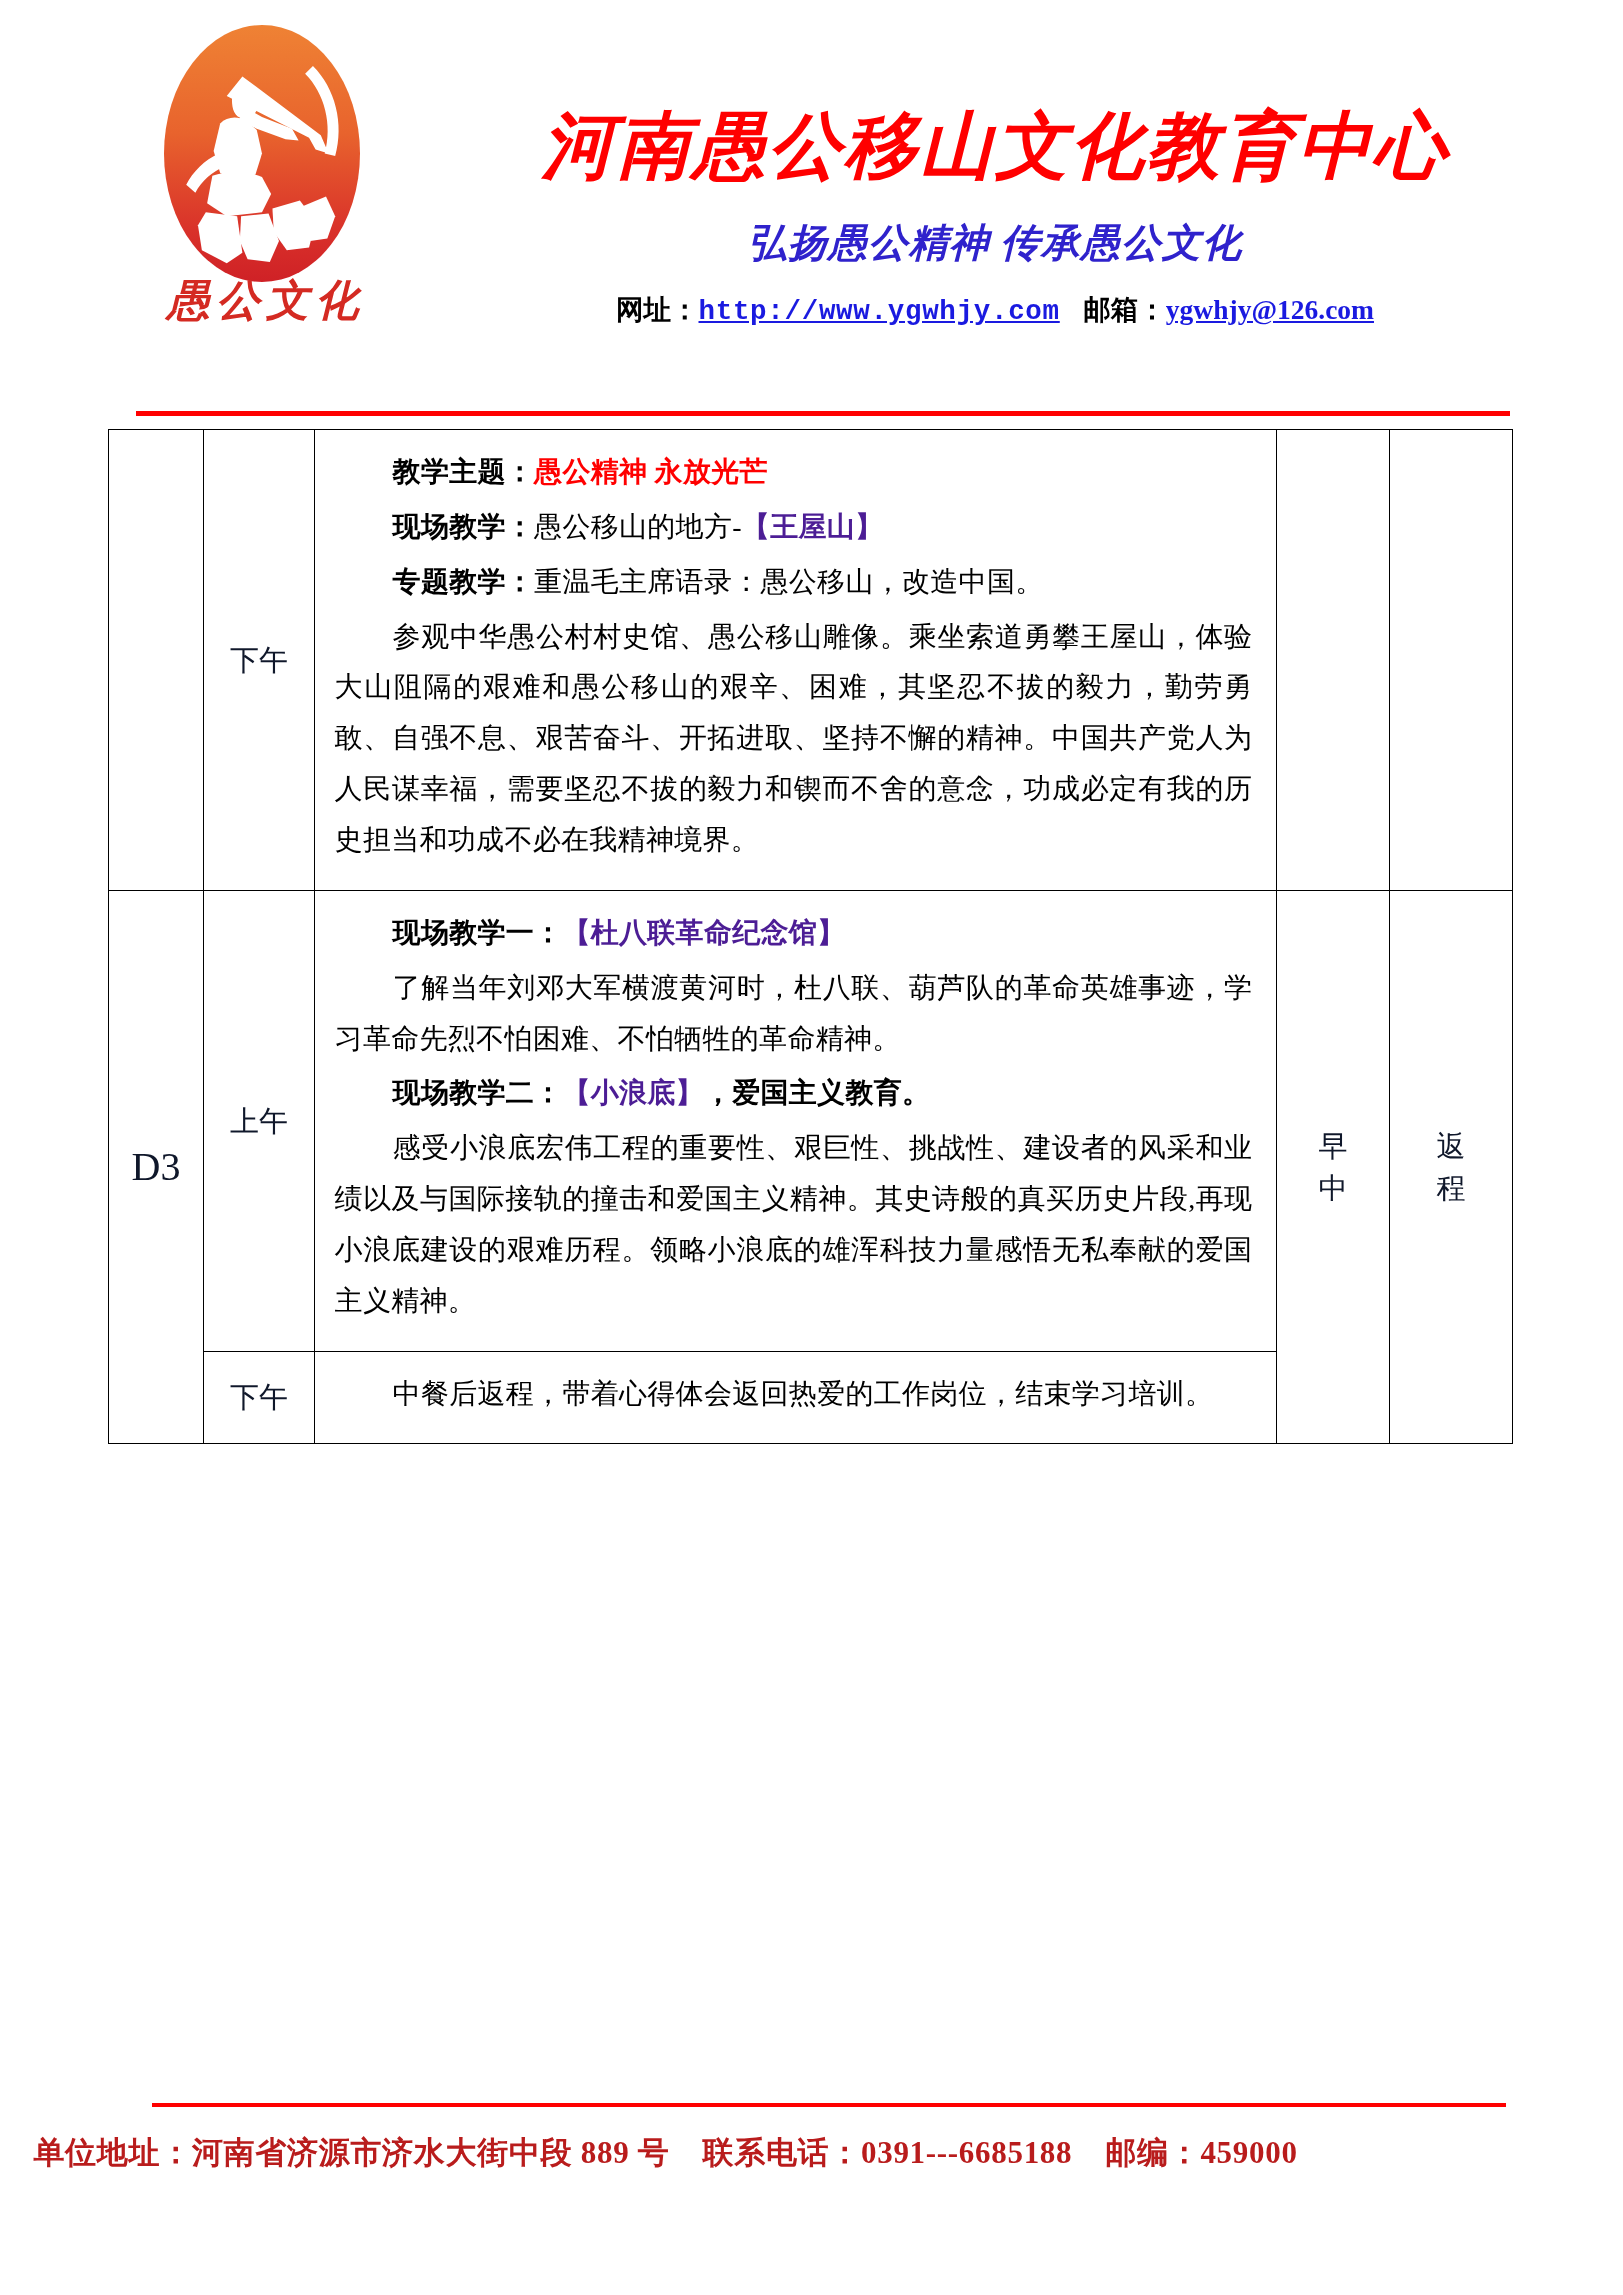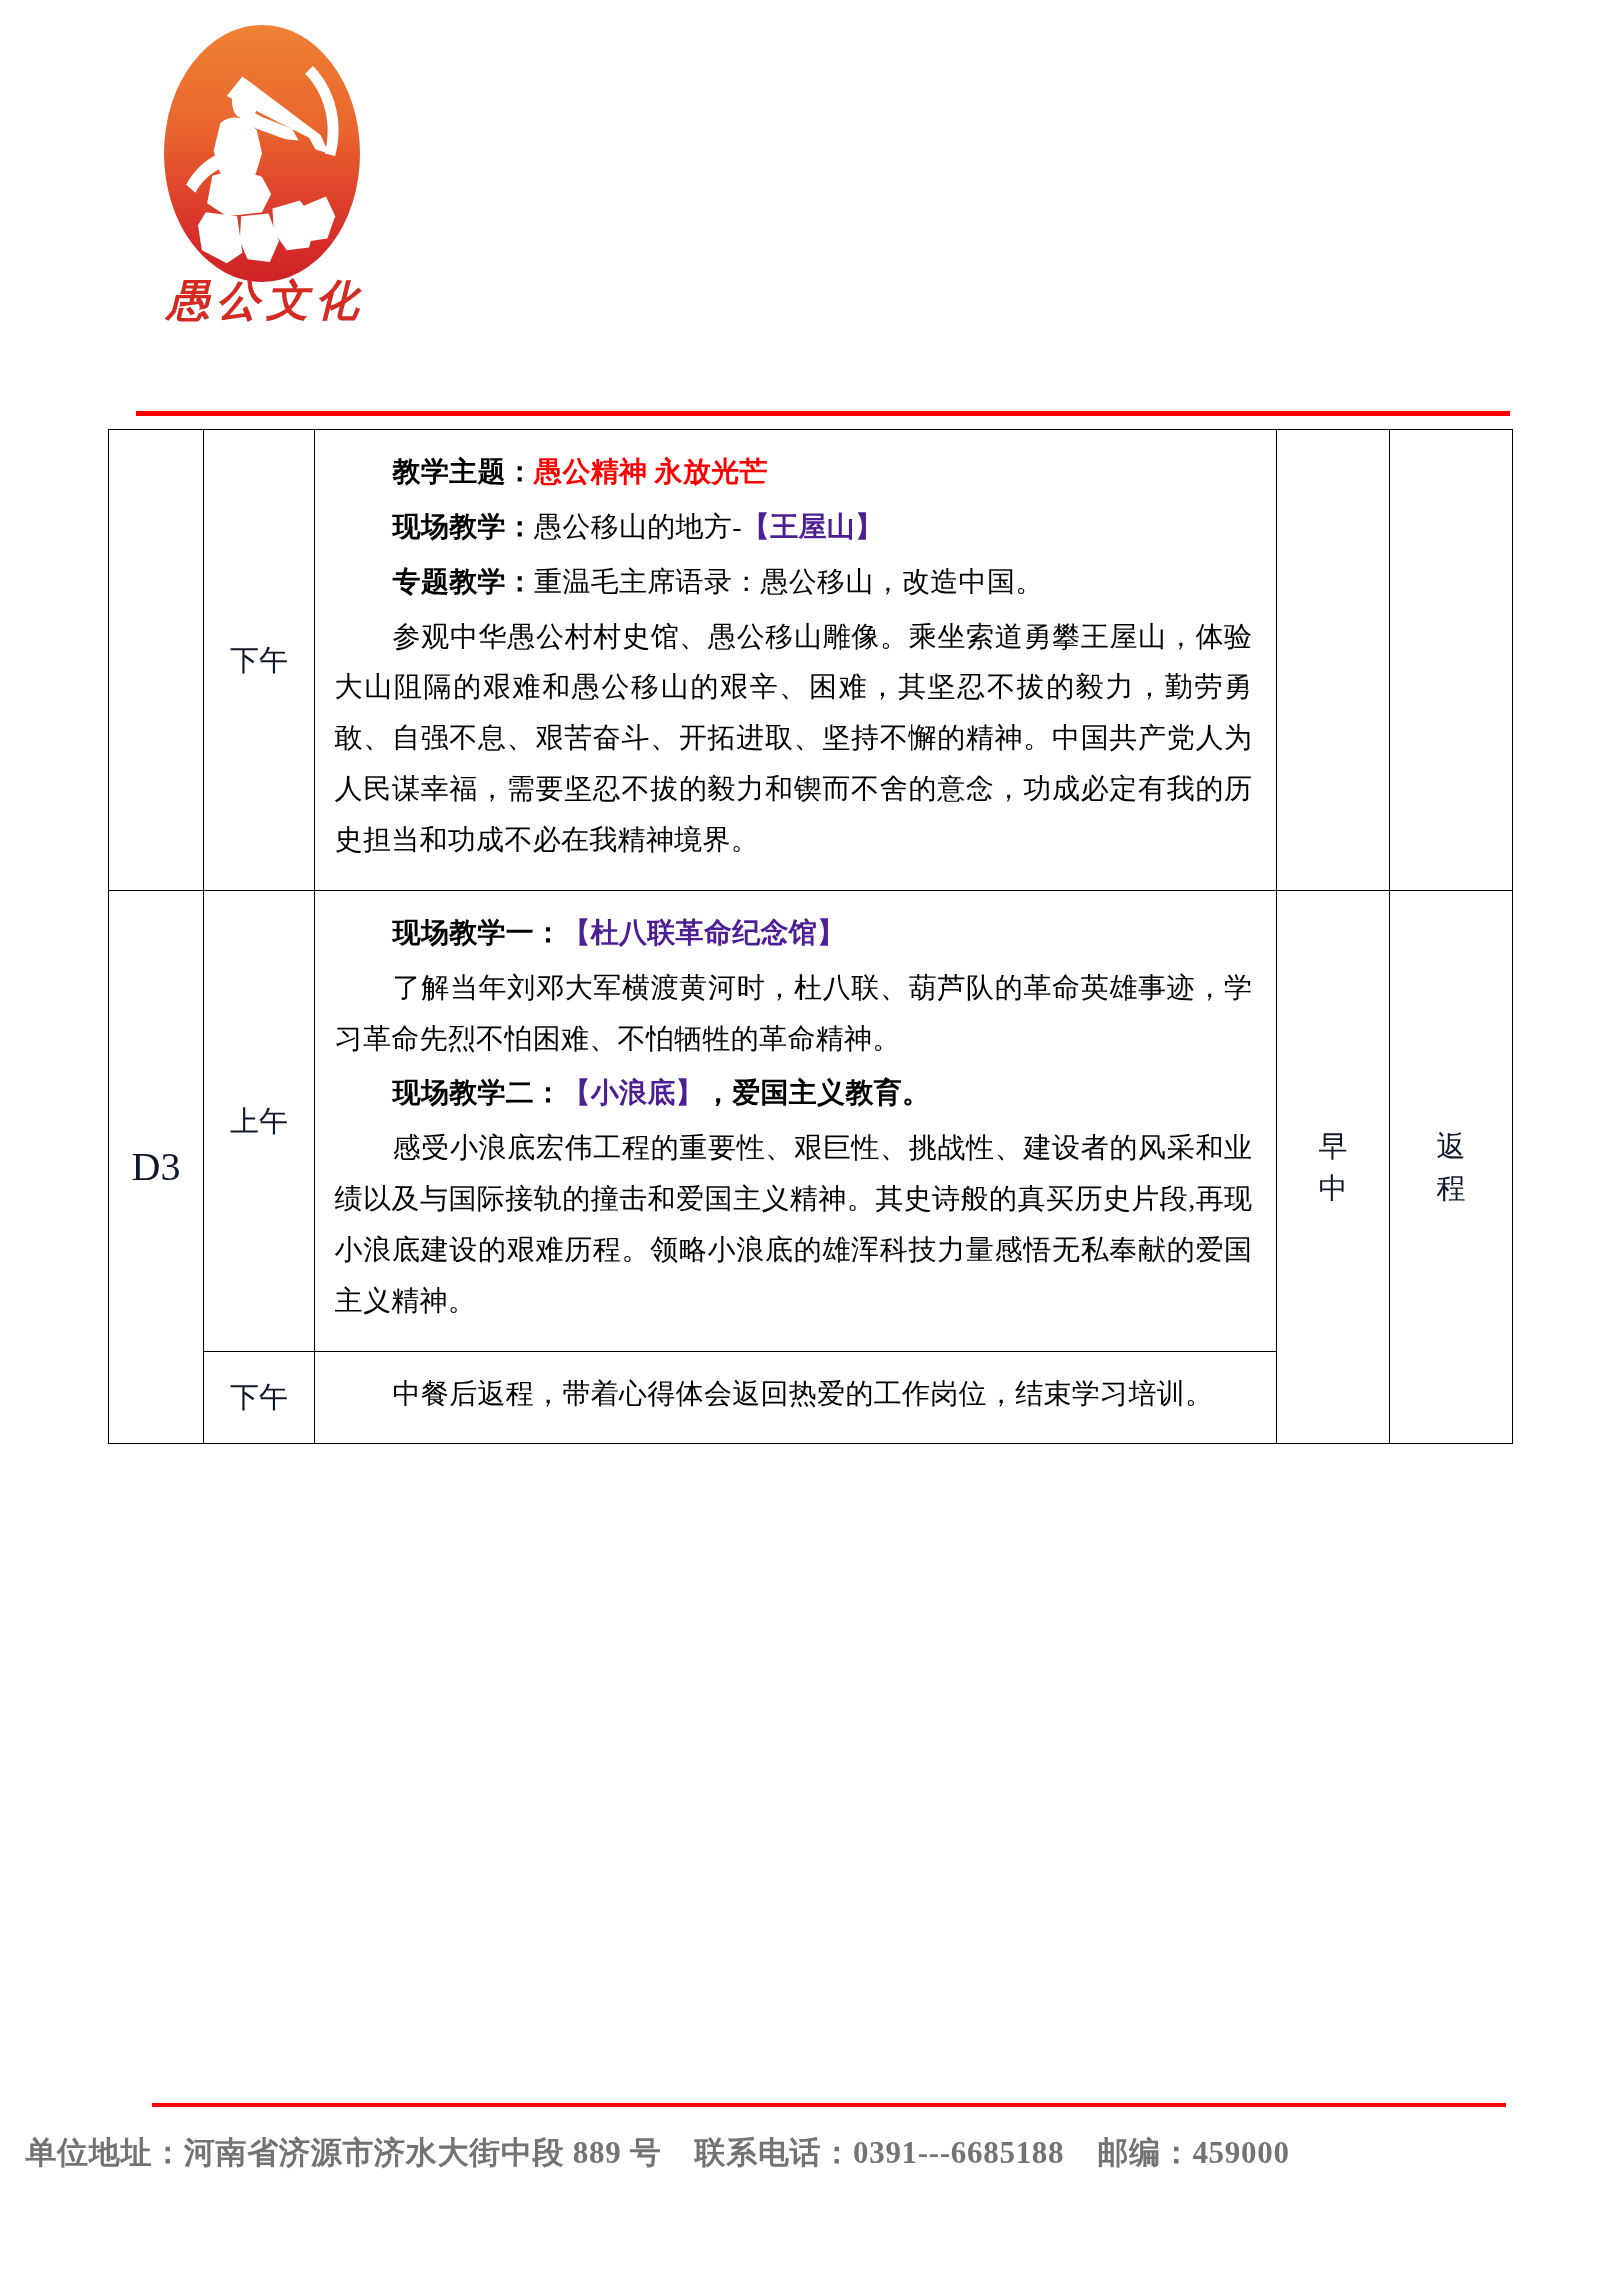--- a/index.html
+++ b/index.html
@@ -209,27 +209,27 @@
     position: absolute;
     left: 152px;
     right: 117px;
     top: 7.9px;
     height: 4.6px;
     background: #ff0000;
   }
   .footer-text {
     position: absolute;
     top: 37px;
-    left: 0;
+    left: 8px;
     width: 1315px;
     text-align: center;
     font-family: "Liberation Serif", "DejaVu Serif", serif;
     font-size: 31px;
     font-weight: bold;
-    color: #737373;
+    color: #b91c1c;
     white-space: nowrap;
     letter-spacing: 0.7px;
   }
   .gap-md { display: inline-block; width: 33px; }
 </style>
 </head>
 <body>
 
 <div class="page">
 
@@ -261,20 +261,27 @@
             <path d="M64 286 L112 292 L120 348 L96 364 L58 344 L52 306 Z"></path>
             <path d="M118 292 L160 288 L176 330 L162 362 L128 358 L116 330 Z"></path>
             <path d="M166 280 L208 268 L232 300 L222 340 L188 344 L168 316 Z"></path>
             <path d="M214 276 L248 262 L262 292 L250 326 L224 330 Z"></path>
           </g>
         </svg>
       </div>
       <div class="logo-text">愚公文化</div>
     </div>
 
+    <div class="header-right">
+      <div class="org-title">河南愚公移山文化教育中心</div>
+      <div class="org-slogan">弘扬愚公精神 传承愚公文化</div>
+      <div class="contact-line">
+        <span class="lbl">网址：</span><span class="url">http://www.ygwhjy.com</span><span class="gap-sm"></span><span class="lbl">邮箱：</span><span class="mail">ygwhjy@126.com</span>
+      </div>
+    </div>
 
     <div class="hr-red top"></div>
   </div>
 
   <div class="tbl-wrap">
     <table class="schedule">
       <colgroup>
         <col class="col-day">
         <col class="col-period">
         <col class="col-main">

